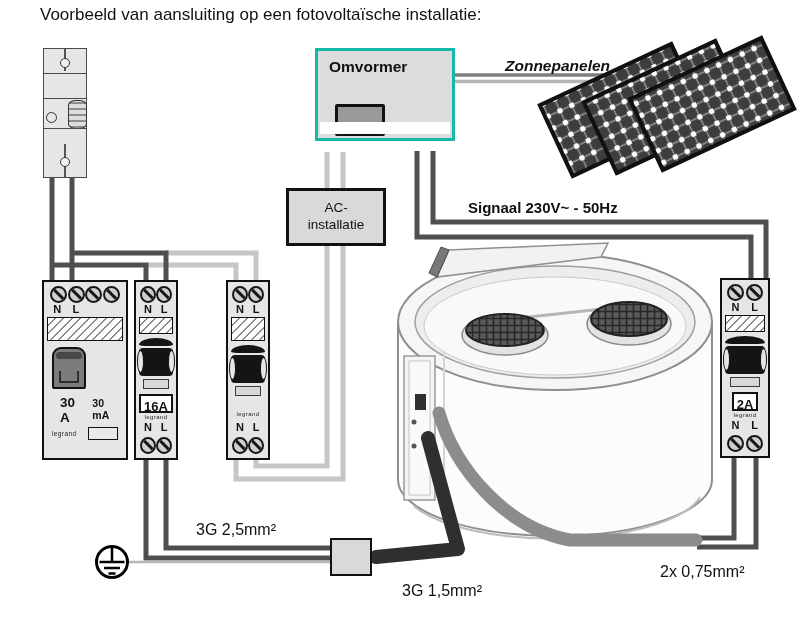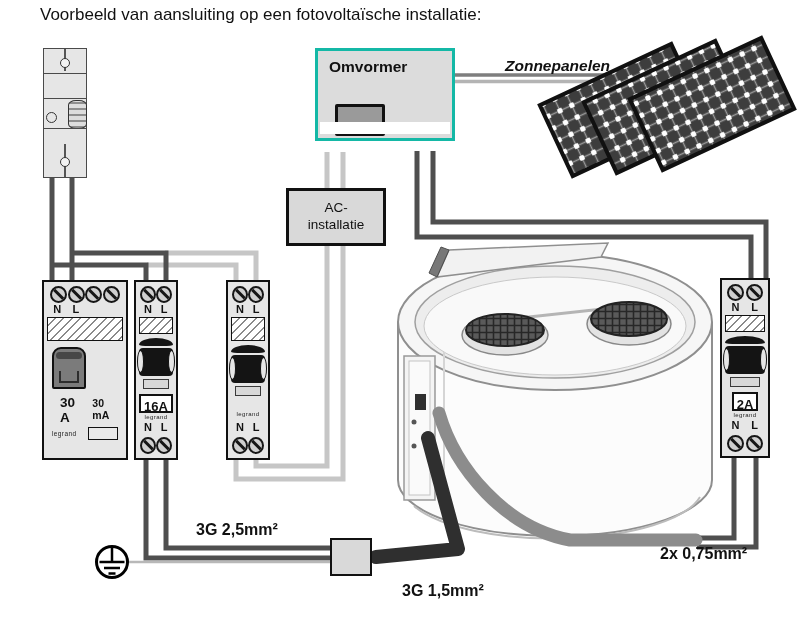--- a/index.html
+++ b/index.html
@@ -3,21 +3,21 @@
 <meta charset="utf-8">
 <style>
   html,body{margin:0;padding:0;background:#fff;}
   #stage{position:relative;width:800px;height:618px;background:#fff;overflow:hidden;
          font-family:"Liberation Sans",sans-serif;color:#111;}
   #wires{position:absolute;left:0;top:0;z-index:1;}
   .box{position:absolute;z-index:2;box-sizing:border-box;}
   .lbl{position:absolute;z-index:3;white-space:nowrap;}
   .title{left:40px;top:5px;font-size:17px;font-weight:normal;}
   .capt{font-size:15.5px;font-weight:600;}
-  .cable-lbl{font-size:16px;font-weight:bold;}
+  .cable-lbl{font-size:16px;font-weight:normal;}
 
   
   .inverter{left:315px;top:48px;width:140px;height:93px;background:#dcdcdc;border:3px solid #14b8a6;}
   .inverter-label{margin:7px 0 0 11px;font-size:15.5px;font-weight:600;}
   .display{position:absolute;left:17px;top:53px;width:44px;height:26px;background:#9a9a9a;
            border:3px solid #111;border-radius:2px;}
   .display span{position:absolute;left:3px;bottom:2px;font-size:5px;color:#c9c9c9;letter-spacing:.5px;}
   .inv-strip{position:absolute;left:2px;right:2px;bottom:4px;height:12px;background:#fff;}
 
   
@@ -159,23 +159,24 @@
       <circle cx="112" cy="562" r="15.5" fill="#fff" stroke="#000" stroke-width="3"></circle>
       <path d="M112 547 V562 M99.5 562 H124.5 M104 568 H120 M108.5 573.5 H115.5" stroke="#000" stroke-width="2.5" fill="none"></path>
     </g>
 
     <path d="M439 413 C455 468 505 528 570 540 L696 540" stroke="#8c8c8c" stroke-width="13" fill="none" stroke-linecap="round"></path>
     <path d="M376 557 L458 549 L428 438" stroke="#2f2f2f" stroke-width="14" fill="none" stroke-linecap="round" stroke-linejoin="round"></path>
   </svg>
 
   <div class="lbl title">Voorbeeld van aansluiting op een fotovoltaïsche installatie:</div>
   <div class="lbl capt" style="left:505px;top:57px;font-style:italic;">Zonnepanelen</div>
+  <div class="lbl capt" style="left:468px;top:199px;font-size:15px;">Signaal 230V~ - 50Hz</div>
   <div class="lbl cable-lbl" style="left:196px;top:521px;">3G 2,5mm²</div>
   <div class="lbl cable-lbl" style="left:402px;top:582px;">3G 1,5mm²</div>
-  <div class="lbl cable-lbl" style="left:660px;top:545px;">2x 0,75mm²</div>
+  <div class="lbl cable-lbl" style="left:660px;top:563px;">2x 0,75mm²</div>
 
   <div class="box meter">
     <div class="vline" style="top:0;height:22px;"></div>
     <div class="mscrew" style="top:9px;"></div>
     <div class="sect" style="top:24px;"></div>
     <div class="sect" style="top:49px;"></div>
     <div class="seal"></div>
     <div class="roller"></div>
     <div class="sect" style="top:79px;"></div>
     <div class="vline" style="top:95px;height:33px;"></div>

